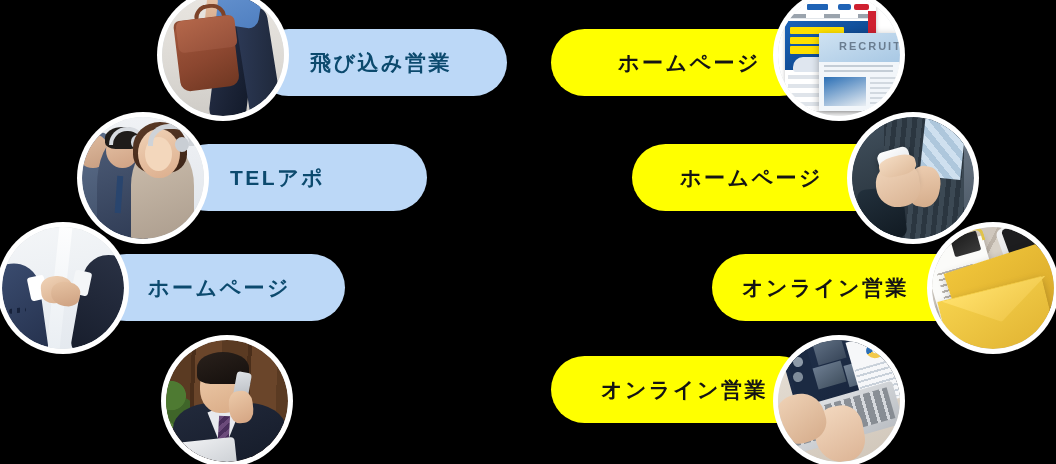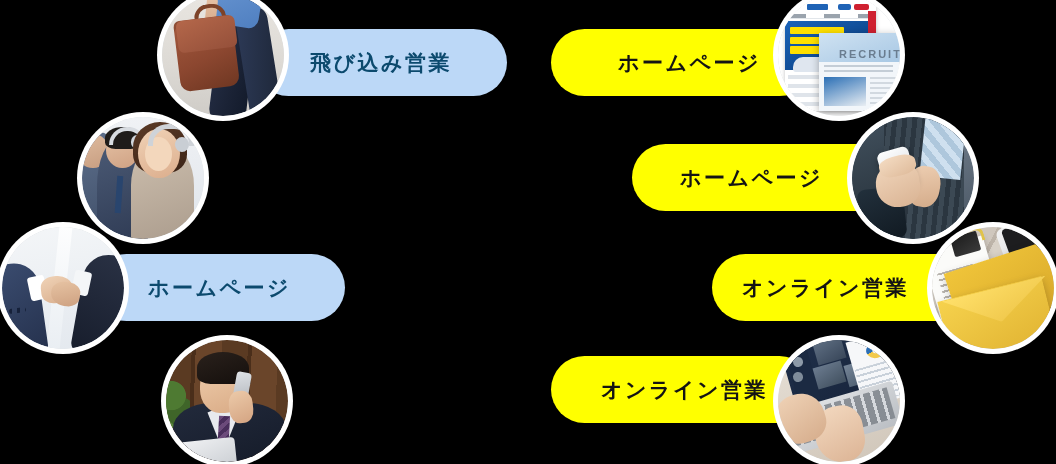--- a/index.html
+++ b/index.html
@@ -149,21 +149,21 @@
   .r1 .car{left:12%;top:52%;width:34%;height:12%;background:#dfe6ef;
      border-radius:10px 12px 3px 3px;}
   .r1 .redbar{left:74%;top:14%;width:6%;height:34%;background:#cf2030;}
   .r1 .body1{left:8%;top:66%;width:70%;height:26%;
      background:repeating-linear-gradient(180deg,#dfe4ea 0 4px,#ffffff 4px 9px);}
   .r1 .card{left:34%;top:32%;width:66%;height:64%;background:#f2f6fa;
      box-shadow:0 2px 8px rgba(0,0,0,.3);}
   .r1 .cardTop{left:34%;top:32%;width:66%;height:24%;
      background:linear-gradient(160deg,#cfe2f2,#a8c8e4);}
   .r1 .recruit{left:50%;top:38%;font-size:11px;font-weight:700;color:#6a7d90;
-     letter-spacing:2px;margin-top:8px;}
+     letter-spacing:2px;}
   .r1 .cardTxt{left:38%;top:58%;width:56%;height:8%;
      background:repeating-linear-gradient(180deg,#c4cdd6 0 2px,transparent 2px 5px);}
   .r1 .cardImg{left:38%;top:68%;width:34%;height:24%;
      background:linear-gradient(160deg,#2b6fb5,#e9eef3);}
   .r1 .cardSide{left:75%;top:68%;width:22%;height:24%;
      background:repeating-linear-gradient(180deg,#d2d9e0 0 2px,transparent 2px 5px);}
 
   
   .r2 .inner{background:linear-gradient(160deg,#7f8d9c,#46525f);}
   .r2 .suit{left:18%;top:-12%;width:74%;height:124%;
@@ -257,20 +257,23 @@
       <div class="leg1"></div>
         <div class="leg2"></div>
       <div class="shirt"></div>
         <div class="arm"></div>
       <div class="handle"></div>
         <div class="bag"></div>
         <div class="flap"></div>
     </div>
   </div>
 
+  <div class="pill blue left" style="left:175px;top:144px;width:252px;padding-left:55px;">
+    <span class="label">TELアポ</span>
+  </div>
   <div class="photo p2" style="left:82px;top:117px;width:122px;height:122px;">
     <div class="inner">
       <div class="bg1"></div>
         <div class="bg1h"></div>
       <div class="m1"></div>
         <div class="m1h"></div>
         <div class="m1hair"></div>
       <div class="hs2"></div>
         <div class="hs2e"></div>
         <div class="tie"></div>

